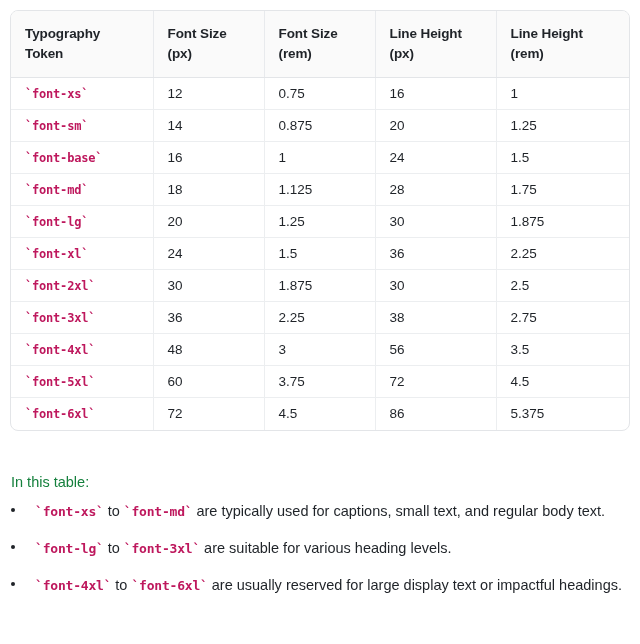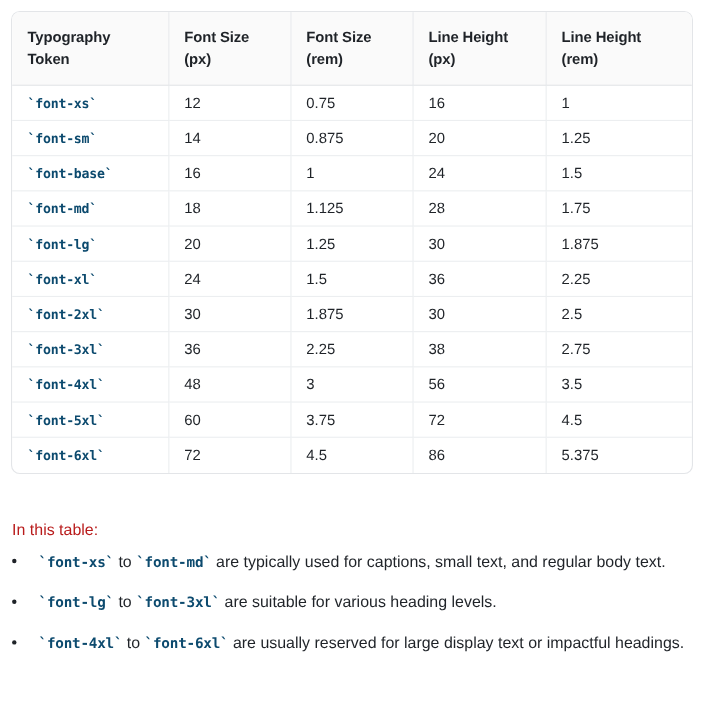--- a/index.html
+++ b/index.html
@@ -81,31 +81,31 @@
     white-space: nowrap;
   }
   table.typo-table td:last-child { border-right: none; }
   table.typo-table tbody tr:last-child td { border-bottom: none; }
 
   .token {
     font-family: "DejaVu Sans Mono", "Liberation Mono", monospace;
     font-weight: bold;
     font-size: 12px;
     letter-spacing: -0.2px;
-    color: #0c4a6e;
+    color: #be185d;
   }
 
   
   .intro {
     position: absolute;
     left: 11px;
     top: 455px;
     font-size: 14.5px;
     line-height: 24px;
-    color: #b91c1c;
+    color: #15803d;
   }
 
   .bullets {
     position: absolute;
     left: 0px;
     top: 497px;
     width: 629px;
     margin: 0;
     padding: 0;
     list-style: none;

